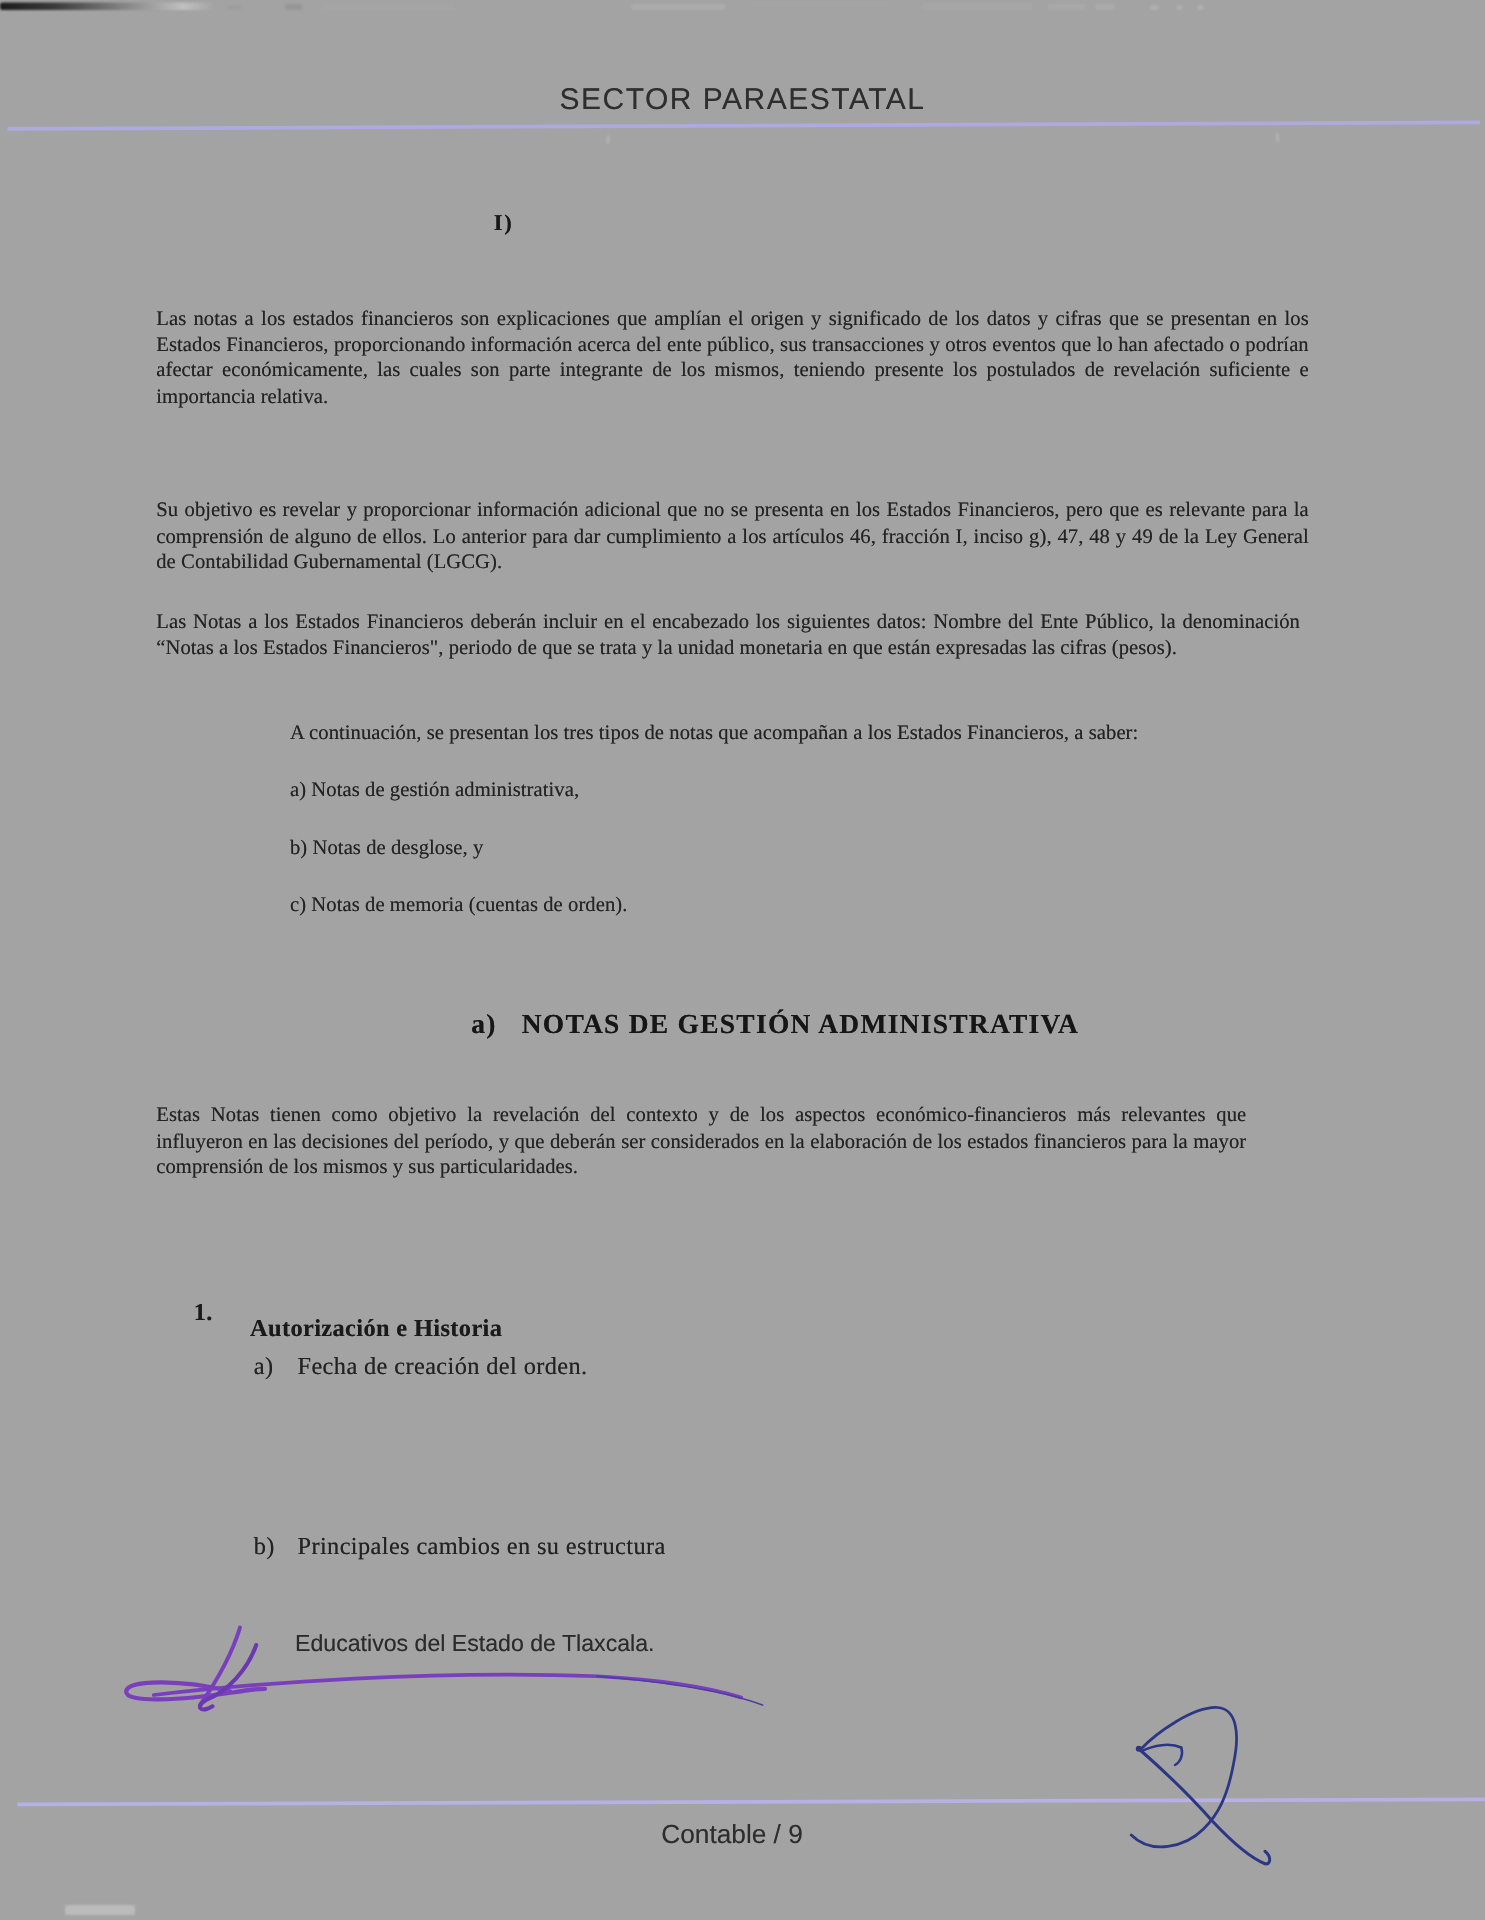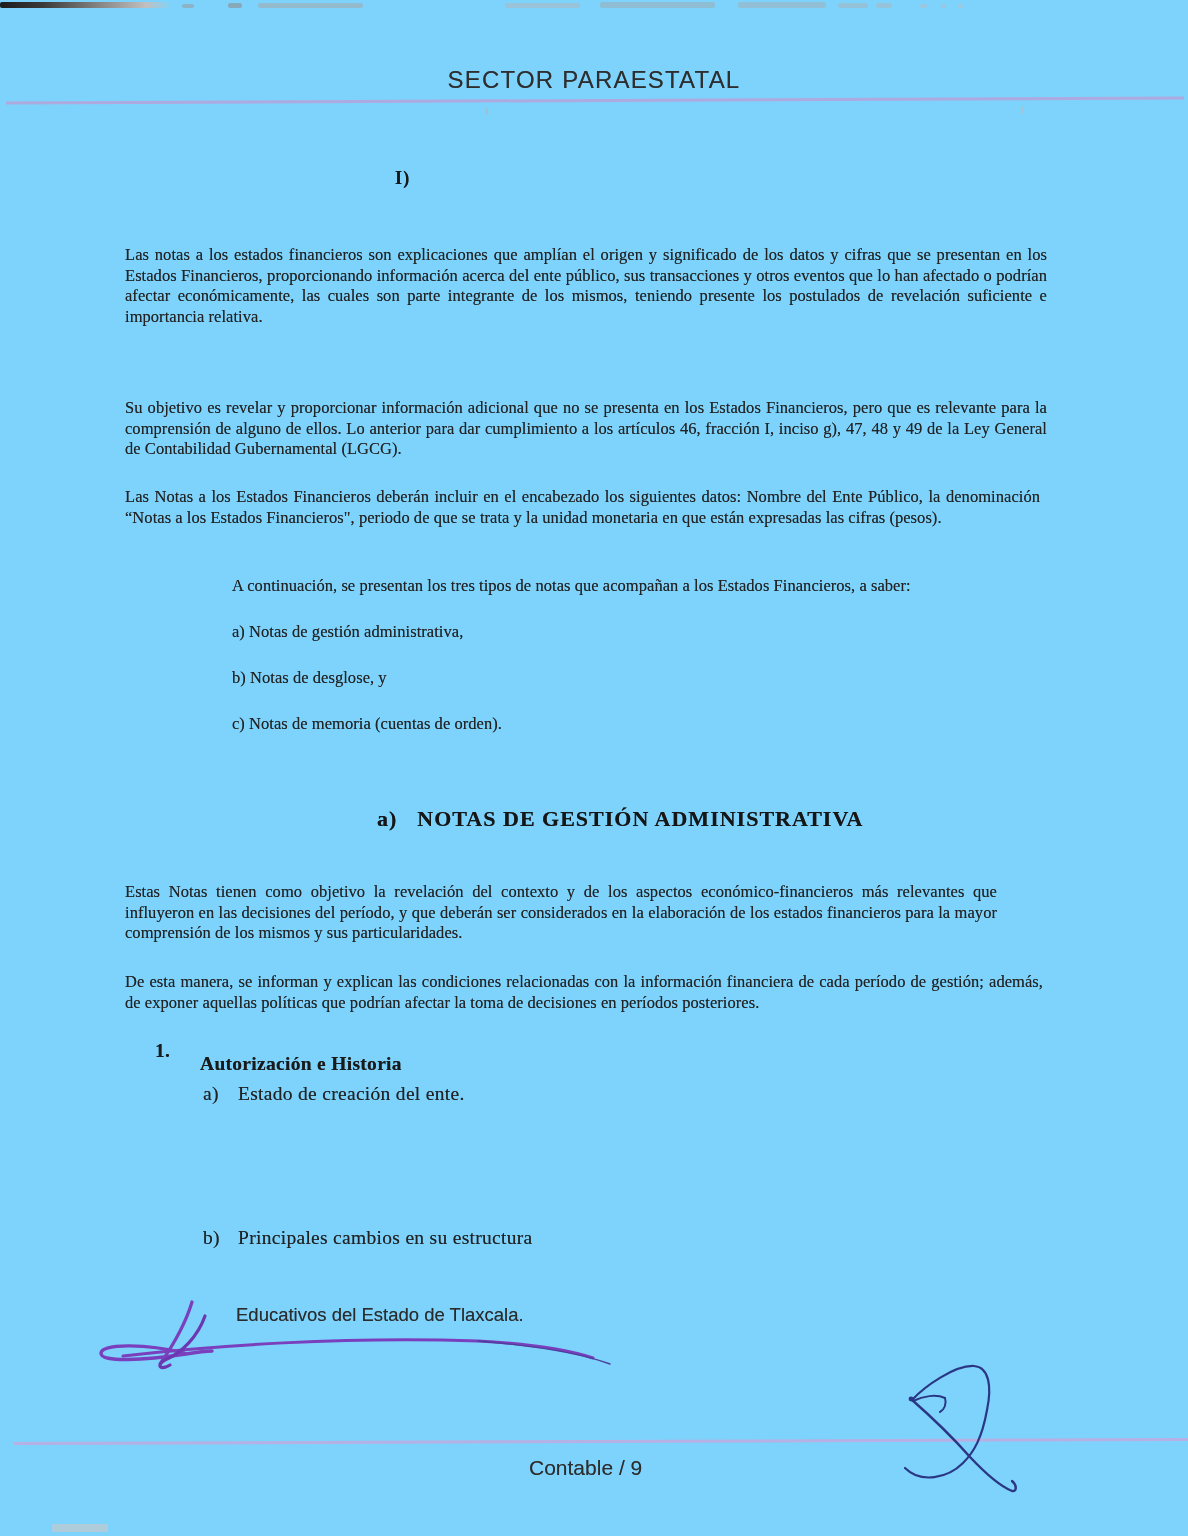--- a/index.html
+++ b/index.html
@@ -1,19 +1,19 @@
 <!DOCTYPE html>
 <html><head>
 <meta charset="utf-8">
 <style>
   html,body{margin:0;padding:0;background:#e8e8e8;}
   #page{
     position:relative;
     width:1188px;height:1536px;
-    background:#7dd3fc;
+    background:#a3a3a3;
     overflow:hidden;
     font-family:"Liberation Serif", serif;
     color:#1f1f1f;
   }
   .abs{position:absolute;}
   .serif{
     font-family:"Liberation Serif", serif;
     font-size:16.5px;line-height:20.6px;
     color:#232323;
     text-align:justify;
@@ -93,27 +93,26 @@
 
   <div class="abs serif serif-line" style="left:232px;top:622px;">a) Notas de gestión administrativa,</div>
   <div class="abs serif serif-line" style="left:232px;top:668px;">b) Notas de desglose, y</div>
   <div class="abs serif serif-line" style="left:232px;top:714px;">c) Notas de memoria (cuentas de orden).</div>
 
   <div class="abs serif" style="left:125px;top:882px;width:872px;">Estas Notas tienen como objetivo la revelación del contexto y de los aspectos económico-financieros más relevantes que influyeron en las decisiones del período, y que deberán ser considerados en la elaboración de los estados financieros para la mayor comprensión de los mismos y sus particularidades.</div>
 
   <div class="abs" style="left:377px;top:806px;white-space:nowrap;">
     <span class="big-heading" style="margin-right:20px;">a)</span><span class="big-heading">NOTAS DE GESTIÓN ADMINISTRATIVA</span>
   </div>
-  <div class="abs serif" style="left:125px;top:972px;width:918px;">De esta manera, se informan y explican las condiciones relacionadas con la información financiera de cada período de gestión; además, de exponer aquellas políticas que podrían afectar la toma de decisiones en períodos posteriores.</div>
 
   <div class="abs sub-heading" style="left:155px;top:1040px;">1.</div>
   <div class="abs sub-heading" style="left:200px;top:1040px;margin-top:13px;">Autorización e Historia</div>
 
   <div class="abs item-heading" style="left:203px;top:1083px;">a)</div>
-  <div class="abs item-heading" style="left:238px;top:1083px;">Estado de creación del ente.</div>
+  <div class="abs item-heading" style="left:238px;top:1083px;">Fecha de creación del orden.</div>
 
 
   <div class="abs item-heading" style="left:203px;top:1227px;">b)</div>
   <div class="abs item-heading" style="left:238px;top:1227px;">Principales cambios en su estructura</div>
 
   <div class="abs sans" style="left:236px;top:1299px;text-align:left;font-weight:500;">Educativos del Estado de Tlaxcala.</div>
 
   <svg class="abs" style="left:88px;top:1296px;" width="530" height="82" viewBox="0 0 530 82" fill="none" stroke-linecap="round" stroke-linejoin="round">
     <path d="M 35,60 C 120,50 260,40 390,45 C 445,48 480,54 505,62" stroke="#7a3fbd" stroke-width="3"></path>
     <path d="M 390,45 C 450,50 495,58 522,68" stroke="#4c3f9b" stroke-width="1.4"></path>

